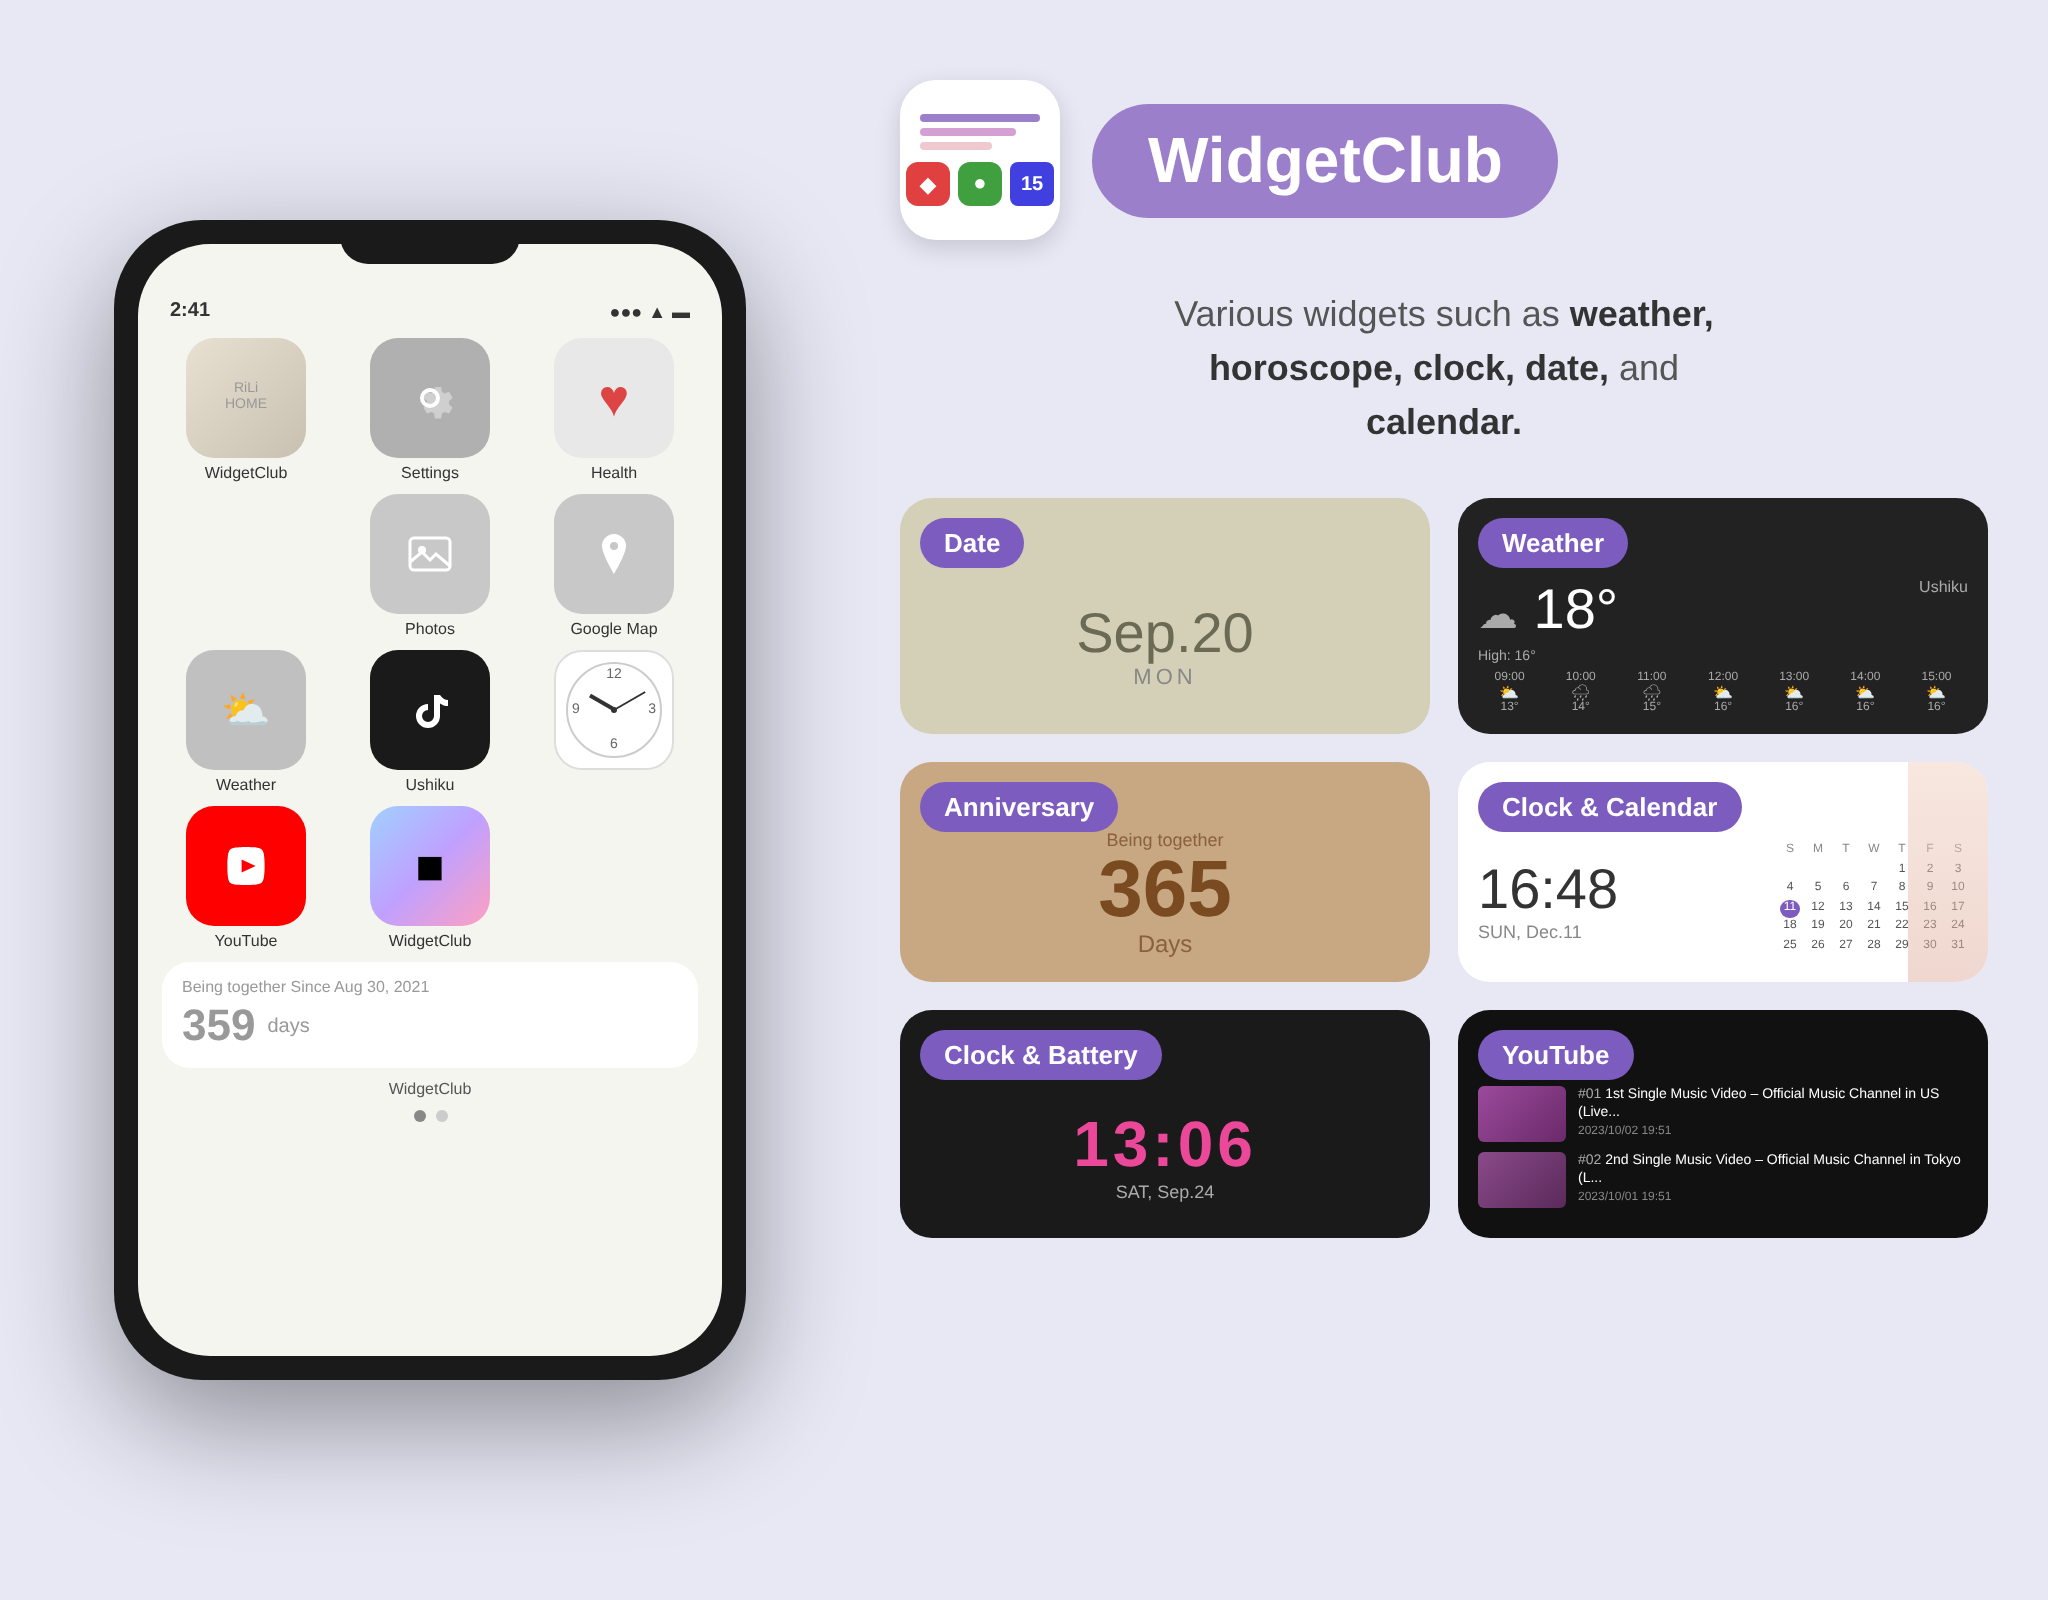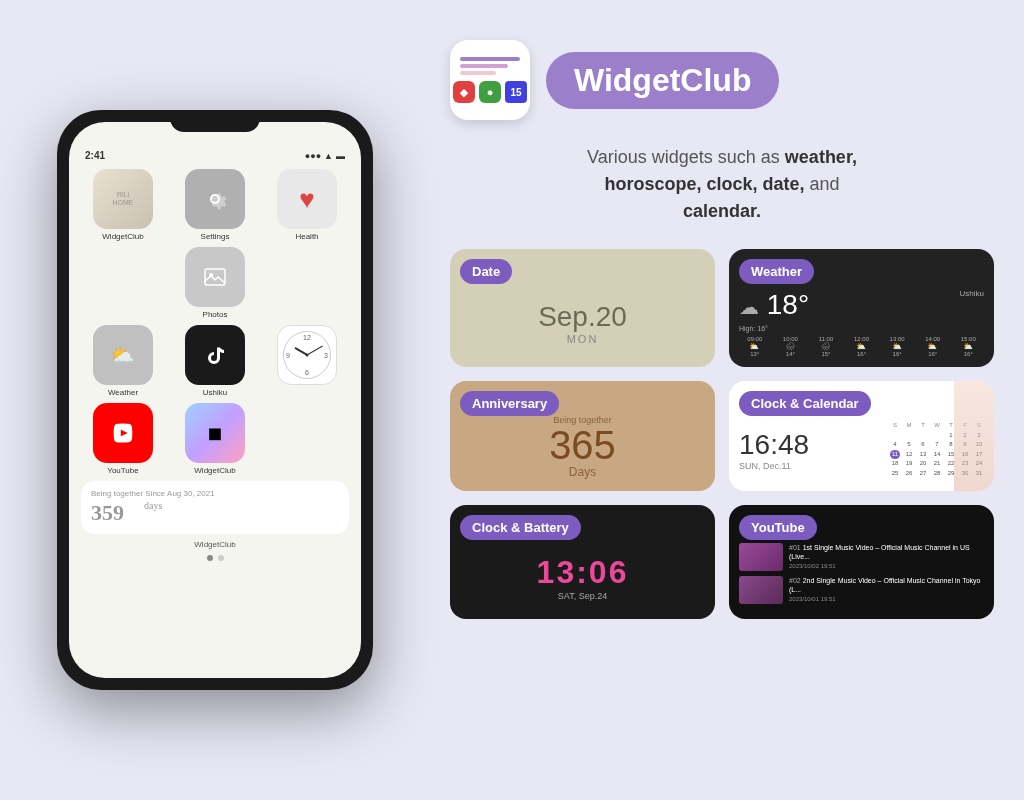--- a/index.html
+++ b/index.html
@@ -423,21 +423,21 @@
       padding-bottom: 10px;
     }
 
     .anniv-subtitle {
       font-size: 9px;
       color: #8b6040;
     }
 
     .anniv-number {
       font-size: 40px;
-      font-weight: 400;
+      font-weight: 700;
       color: #7a4a20;
       line-height: 1;
       text-align: center;
     }
 
     .anniv-days {
       font-size: 12px;
       color: #8b6040;
     }
 
@@ -622,20 +622,28 @@
             </div>
             <div class="app-item">
               <div class="app-icon gray" style="background:#c8c8c8;">
                 <svg width="28" height="28" viewBox="0 0 28 28" fill="white">
                   <rect x="4" y="6" width="20" height="16" rx="2" stroke="white" stroke-width="1.5" fill="none"></rect>
                   <circle cx="10" cy="12" r="2" fill="white"></circle>
                   <path d="M4 18l6-5 4 4 3-3 7 6" stroke="white" stroke-width="1.5" fill="none"></path>
                 </svg>
               </div>
               <span class="app-label">Photos</span>
+            </div>
+            <div class="app-item">
+              <div class="app-icon gray" style="background:#c8c8c8;">
+                <svg width="28" height="28" viewBox="0 0 28 28" fill="white">
+                  <path d="M14 4a6 6 0 0 0-6 6c0 4 6 14 6 14s6-10 6-14a6 6 0 0 0-6-6zm0 8a2 2 0 1 1 0-4 2 2 0 0 1 0 4z" fill="white"></path>
+                </svg>
+              </div>
+              <span class="app-label">Google Map</span>
             </div>
           </div>
 
           <div class="app-row">
             <div class="app-item">
               <div class="app-icon gray" style="background:#c0c0c0;">
                 <span style="font-size:20px;">⛅</span>
               </div>
               <span class="app-label">Weather</span>
             </div>
@@ -675,21 +683,21 @@
             <div class="app-item">
               <div class="app-icon" style="background:linear-gradient(135deg,#a0d0ff 0%,#c0a0ff 50%,#ffa0c0 100%);">
                 <span style="font-size:18px;">◼</span>
               </div>
               <span class="app-label">WidgetClub</span>
             </div>
           </div>
 
           <div class="widget-section">
             <div class="widget-title">Being together Since Aug 30, 2021</div>
-            <div style="display:flex;align-items:flex-start;gap:20px;font-family:Liberation Serif, serif;">
+            <div style="display:flex;align-items:center;gap:6px;">
               <span class="widget-big-text">359</span>
               <span class="widget-days">days</span>
             </div>
           </div>
           <div class="widget-app-label">WidgetClub</div>
 
           <div style="display:flex;justify-content:center;gap:5px;margin-top:6px;">
             <div style="width:6px;height:6px;border-radius:50%;background:#888;"></div>
             <div style="width:6px;height:6px;border-radius:50%;background:#ccc;"></div>
           </div>

